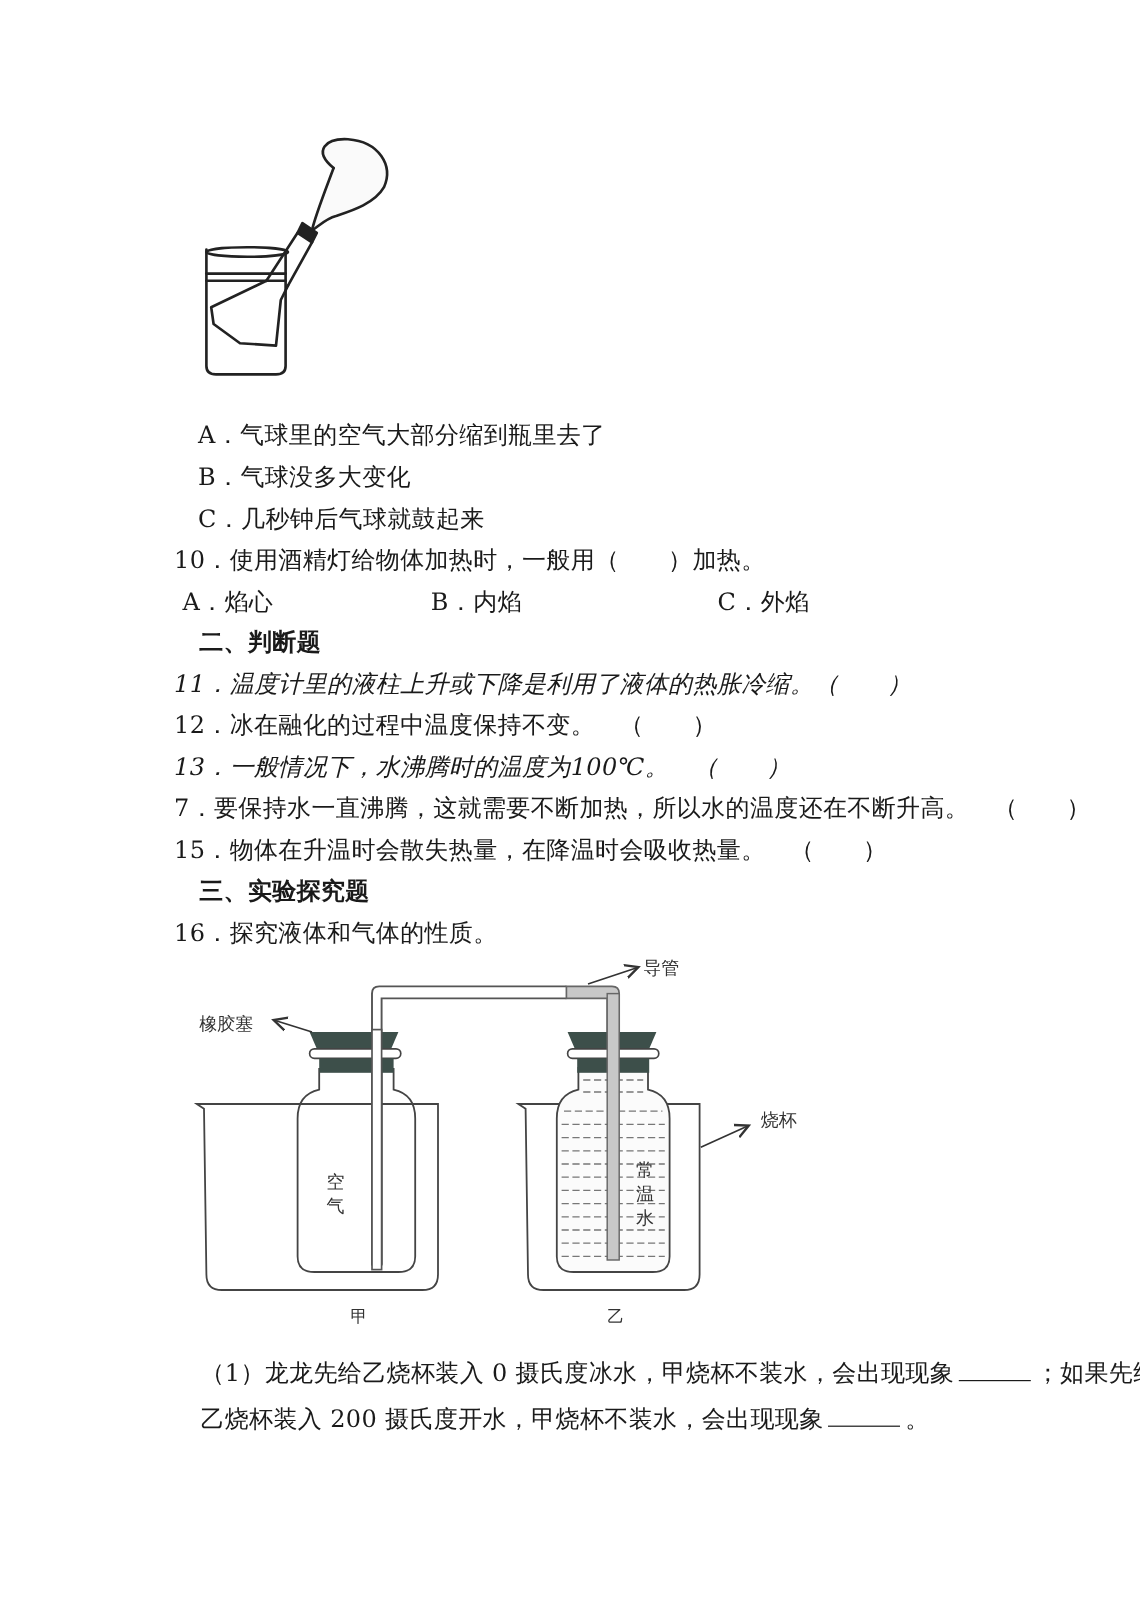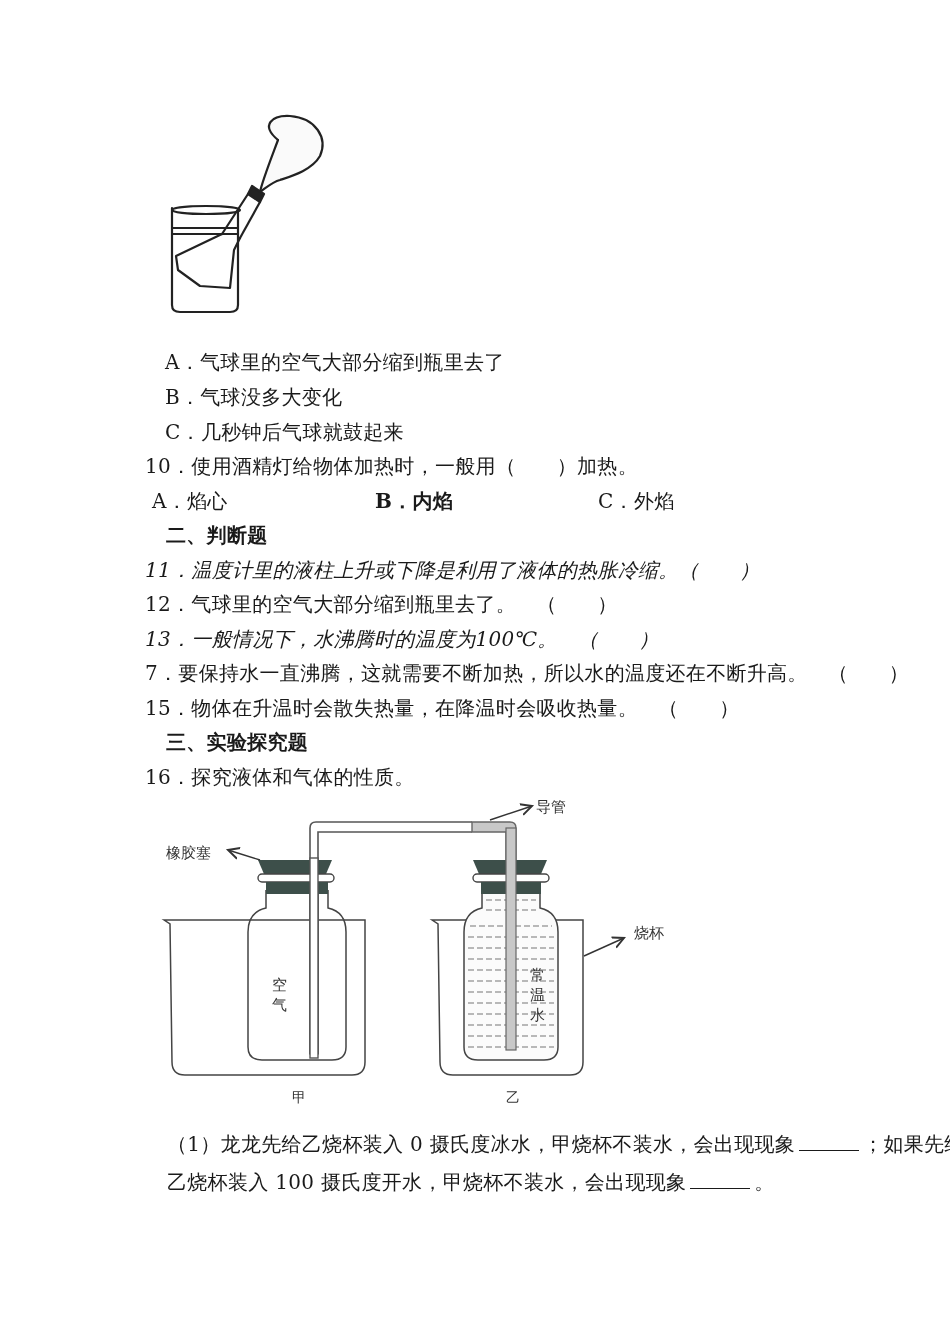--- a/index.html
+++ b/index.html
@@ -43,34 +43,34 @@
 <div class="line" style="left:165px; top:422px;">
   <span>C．</span><span>几秒钟后气球就鼓起来</span>
 </div>
 
 <div class="line" style="left:145px; top:456px;">
   <span>10．</span><span>使用酒精灯给物体加热时，一般用（　　）加热。</span>
 </div>
 <div class="line" style="left:152px; top:491px;">
   <span>A．</span><span>焰心</span>
 </div>
-<div class="line" style="left:375px; top:491px;font-weight:bold;">
+<div class="line" style="left:359px; top:491px;">
   <span>B．</span><span>内焰</span>
 </div>
 <div class="line" style="left:598px; top:491px;">
   <span>C．</span><span>外焰</span>
 </div>
 
 <div class="line heading" style="left:145px; top:525px;">二、判断题</div>
 
 <div class="line" style="left:145px; top:560px;font-style:italic;">
   <span>11．</span><span>温度计里的液柱上升或下降是利用了液体的热胀冷缩。（　　）</span>
 </div>
 <div class="line" style="left:145px; top:594px;">
-  <span>12．</span><span>气球里的空气大部分缩到瓶里去了。　（　　）</span>
+  <span>12．</span><span>冰在融化的过程中温度保持不变。　（　　）</span>
 </div>
 <div class="line" style="left:145px; top:629px;font-style:italic;">
   <span>13．</span><span>一般情况下，水沸腾时的温度为100℃。　（　　）</span>
 </div>
 <div class="line" style="left:145px; top:663px;">
   <span>7．</span><span>要保持水一直沸腾，这就需要不断加热，所以水的温度还在不断升高。　（　　）</span>
 </div>
 <div class="line" style="left:145px; top:698px;">
   <span>15．</span><span>物体在升温时会散失热量，在降温时会吸收热量。　（　　）</span>
 </div>
@@ -144,14 +144,14 @@
   <text x="370" y="208" font-size="15" fill="#333">温</text>
   <text x="370" y="228" font-size="15" fill="#333">水</text>
   <text x="132" y="310" font-size="14" fill="#333">甲</text>
   <text x="346" y="310" font-size="14" fill="#333">乙</text>
 </svg>
 
 <div class="line" style="left:167px; top:1134px;">
   <span>（1）龙龙先给乙烧杯装入 0 摄氏度冰水，甲烧杯不装水，会出现现象</span><span class="blank"></span><span>；如果先给</span>
 </div>
 <div class="line" style="left:167px; top:1172px;">
-  <span>乙烧杯装入 100 摄氏度开水，甲烧杯不装水，会出现现象</span><span class="blank"></span><span>。</span>
+  <span>乙烧杯装入 200 摄氏度开水，甲烧杯不装水，会出现现象</span><span class="blank"></span><span>。</span>
 </div>
 
 </body></html>

